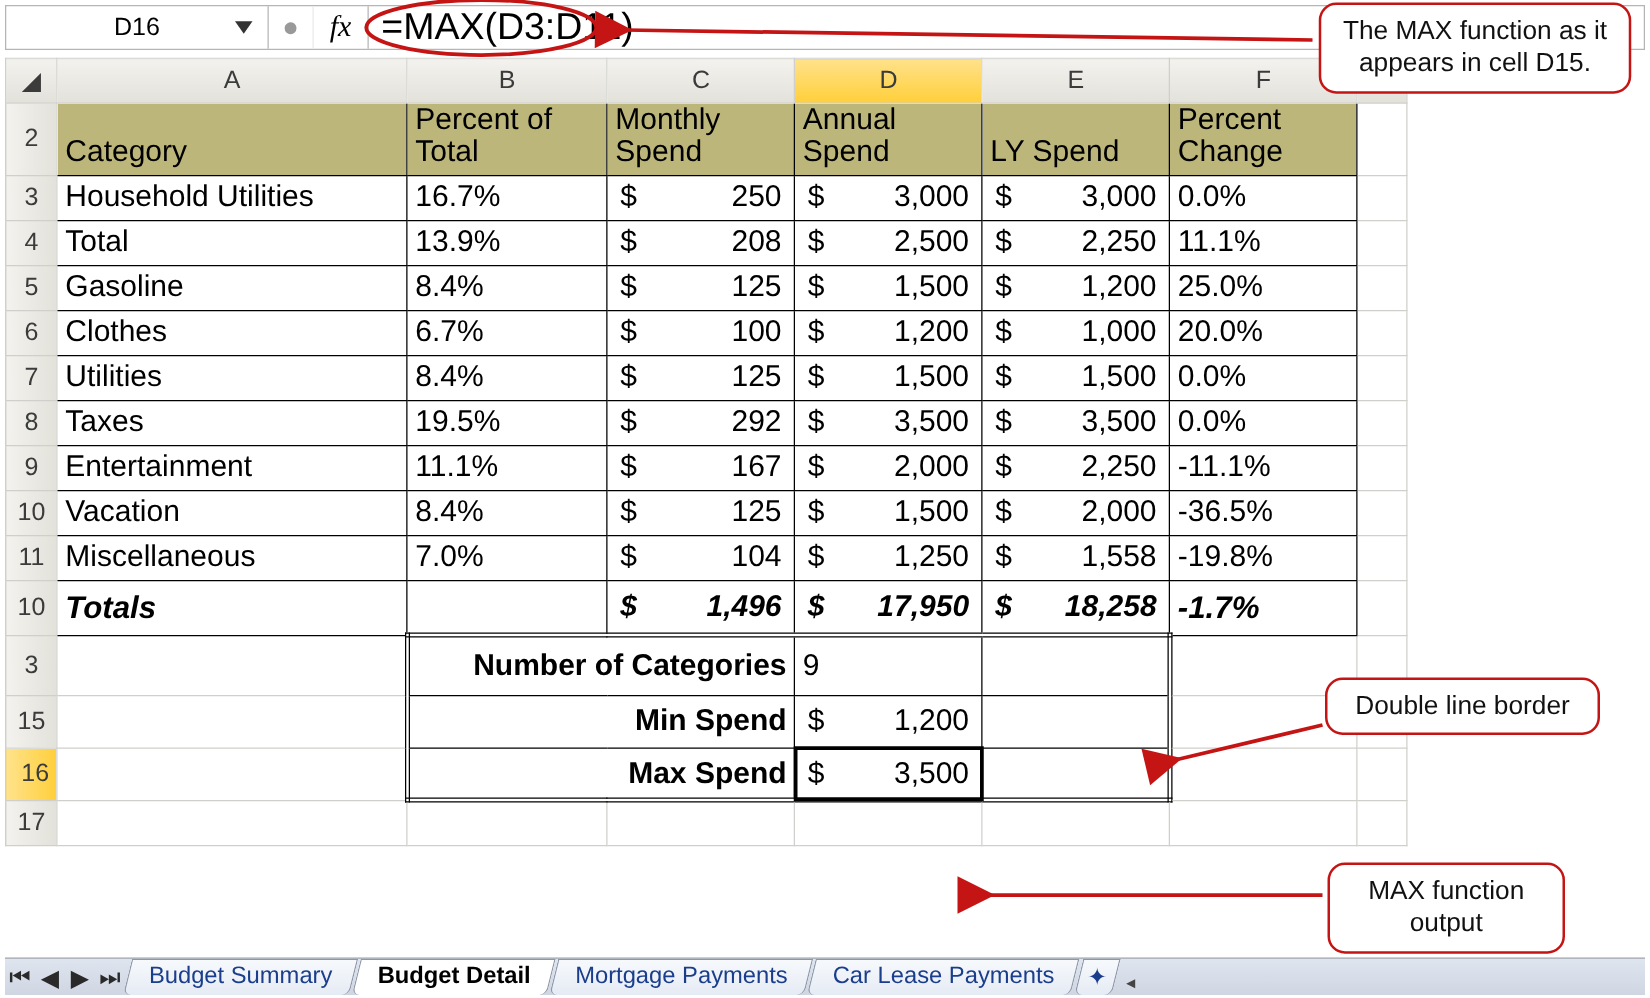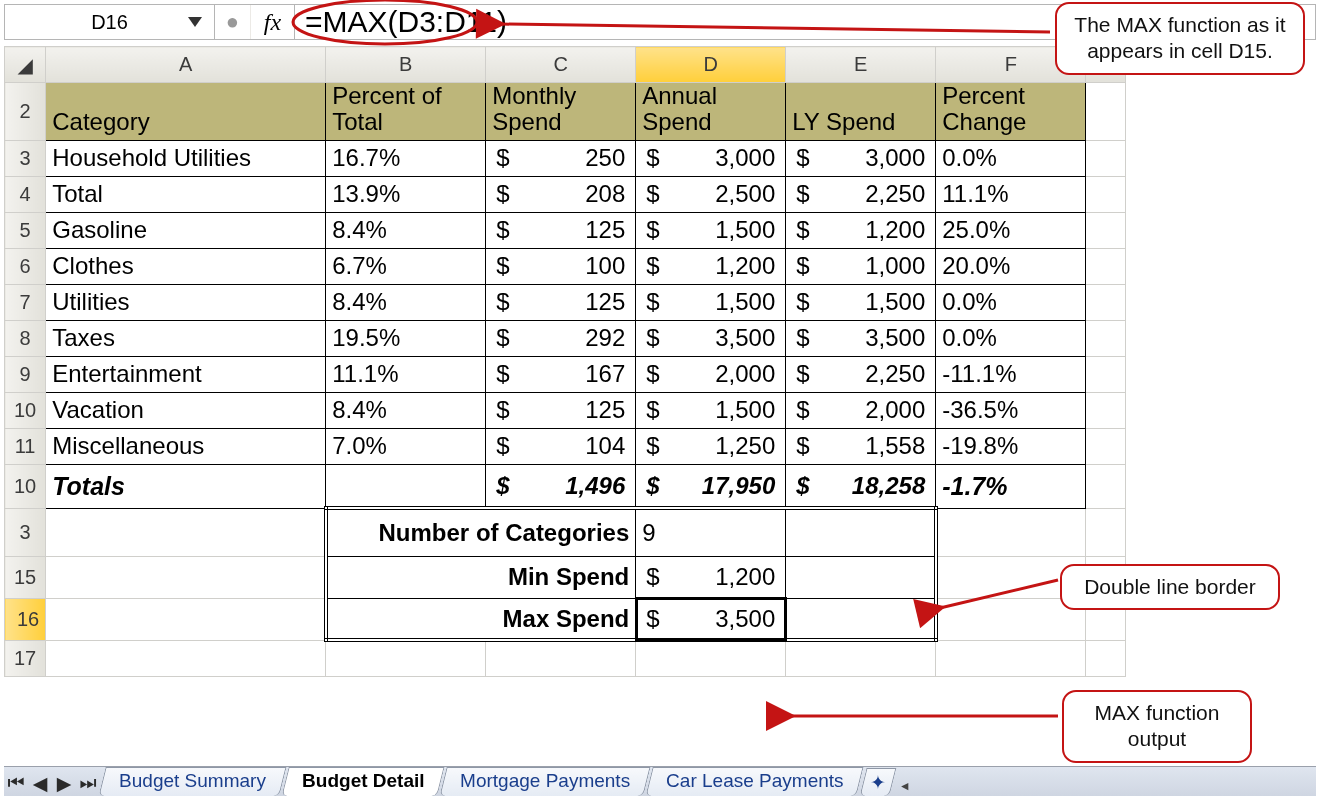--- a/index.html
+++ b/index.html
@@ -598,21 +598,21 @@
       <div class="tab"><span>Mortgage Payments</span></div>
       <div class="tab"><span>Car Lease Payments</span></div>
     </div>
   <div class="tab insert"><span>✦</span></div>
   <div class="hscroll-stub"></div>
 </div>
 
 <div class="callout" style="left:1055px; top:2px; width:250px">
   <span>The MAX function as it appears in cell D15.</span>
 </div>
-<div class="callout" style="left:1060px; top:564px; width:220px">
+<div class="callout" style="left:1060px; top:542px; width:220px">
   <span>Double line border</span>
 </div>
 <div class="callout" style="left:1062px; top:690px; width:190px">
   <span>MAX function output</span>
 </div>
 
 <svg class="anno" width="1320" height="798">
   <defs>
     <marker id="arrow" markerWidth="12" markerHeight="12" refX="2" refY="5" orient="auto">
       <path d="M10,0 L0,5 L10,10 Z" fill="#c41414"></path>

